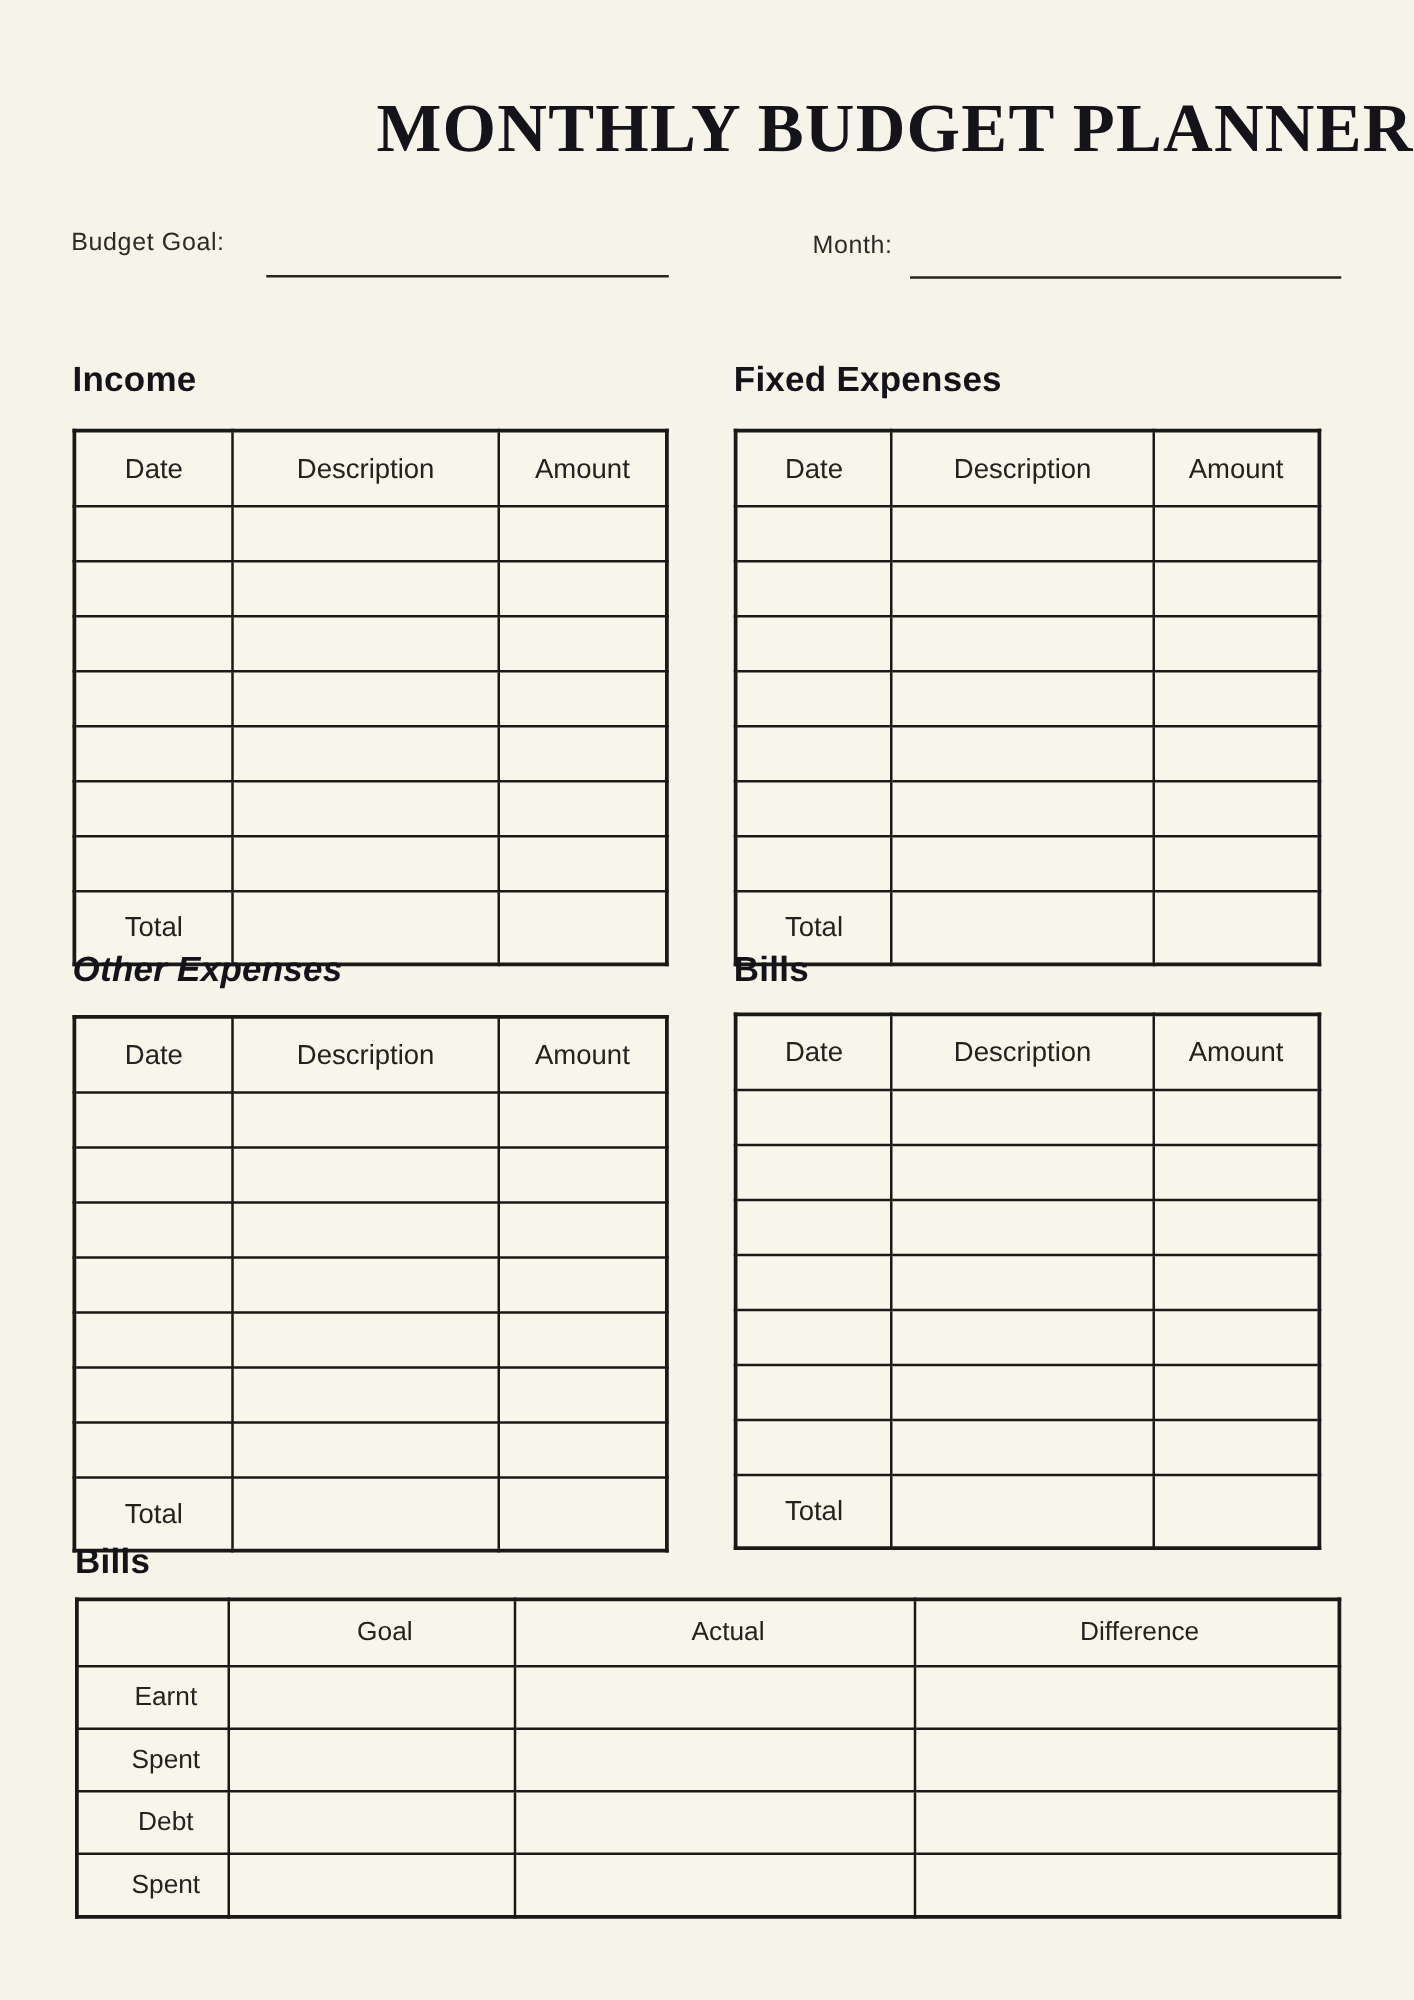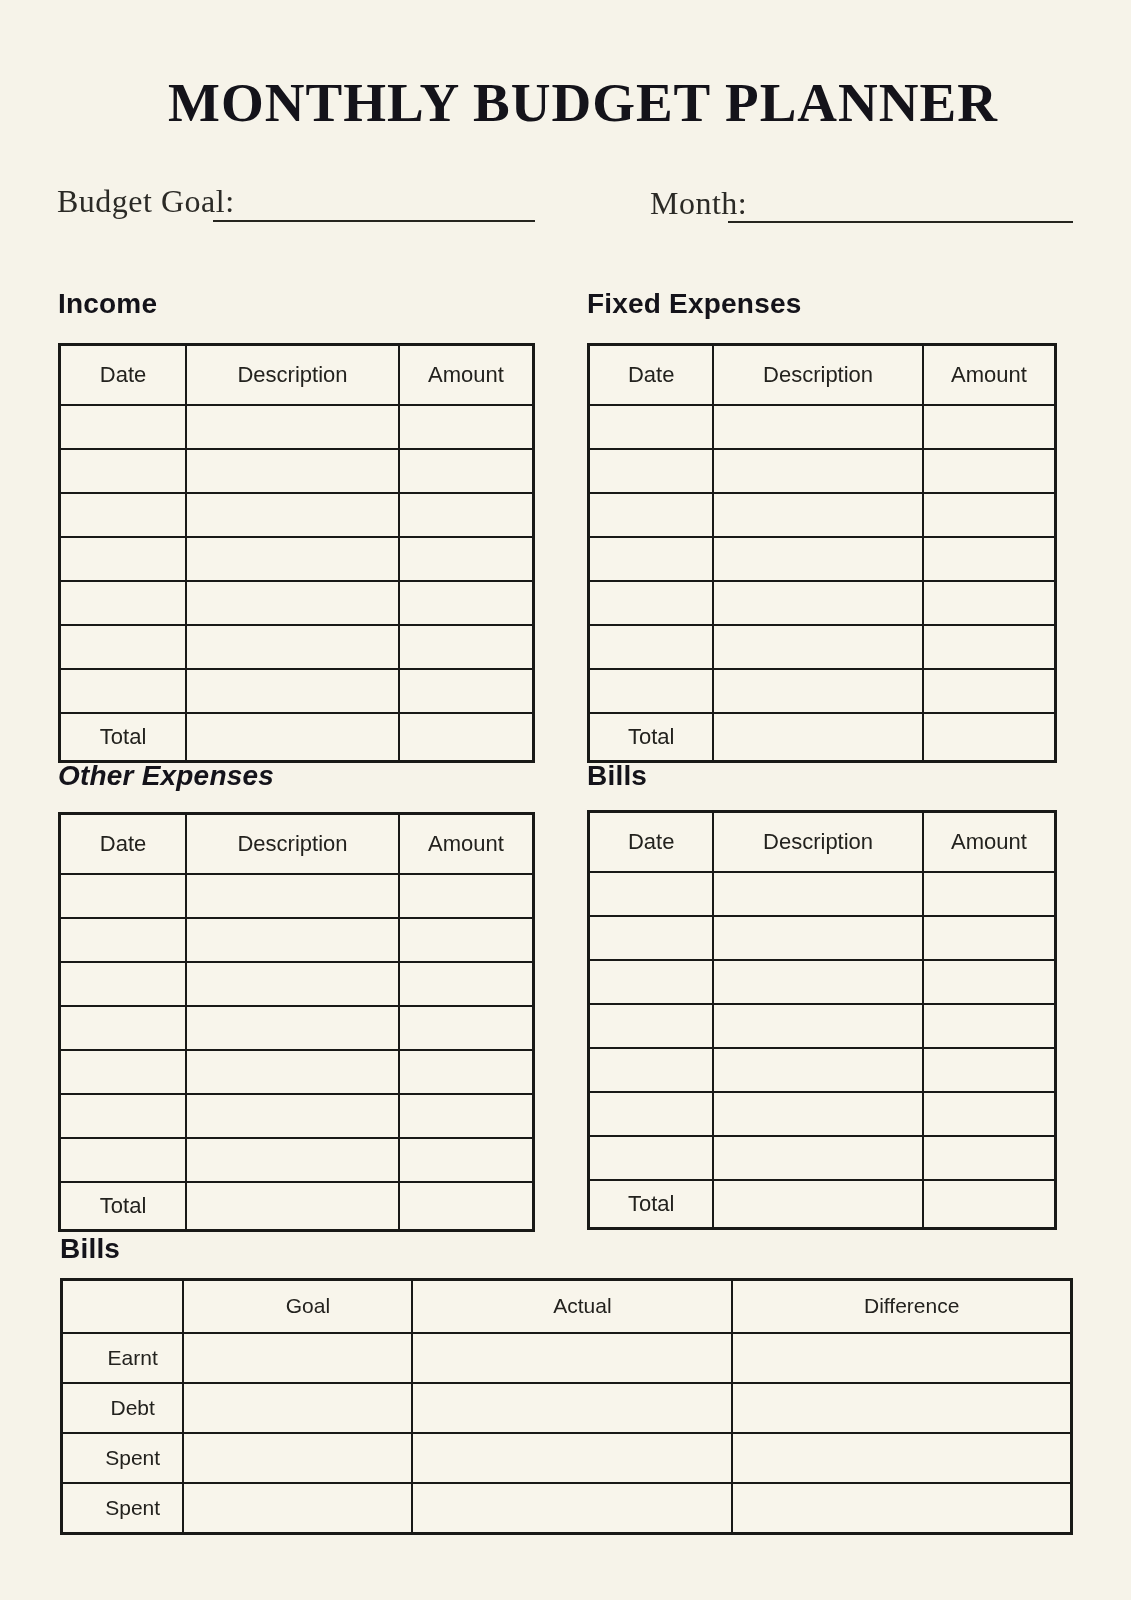--- a/index.html
+++ b/index.html
@@ -6,28 +6,28 @@
   .page {
     position:relative;
     width:1131px; height:1600px;
     background:#f6f3e9;
     font-family:"Liberation Sans", sans-serif;
     color:#21201c;
     overflow:hidden;
   }
   .title {
     position:absolute; left:0; right:0; top:74px;
-    margin:0; text-align:center;
+    margin:0; text-align:right;
     font-family:"Liberation Serif", serif;
     font-weight:700; font-size:55px; line-height:1.05;
     letter-spacing:1px; color:#14131a;padding-left:35px;
   }
   .field-label {
     position:absolute;
-    font-size:32px; font-weight:400; letter-spacing:0.5px; color:#2b2a26;font-family:Liberation Serif, serif;
+    font-size:20px; font-weight:400; letter-spacing:0.5px; color:#2b2a26;
   }
   .lbl-goal  { left:57px;  top:183px; }
   .lbl-month { left:650px; top:185px; }
   .field-line {
     position:absolute; height:2px; background:#26251f;
   }
   .line-goal  { left:213px; top:220px; width:322px; }
   .line-month { left:728px; top:221px; width:345px; }
 
   .sec-heading {
@@ -50,21 +50,21 @@
     border:2px solid #191917;
     padding:0; text-align:center; vertical-align:middle;
     font-weight:400; color:#23221e;
     overflow:hidden; white-space:nowrap;
   }
   table.tbl { border:3px solid #191917; }
 
   table.ledger th, table.ledger td { font-size:22px; }
   table.ledger thead tr { height:60px; }
   table.ledger tbody tr { height:44px; }
-  table.ledger tr.total-row { height:49px; }
+  table.ledger tr.total-row { height:59px; }
   table.ledger .c-date   { width:26.6%; }
   table.ledger .c-desc   { width:45.1%; }
   table.ledger .c-amount { width:28.3%; }
 
   #tbl-income { left:58px;  top:343px; width:477px; height:397px; }
   #tbl-fixed  { left:587px; top:343px; width:470px; height:397px; }
   #tbl-other  { left:58px;  top:812px; width:477px; height:400px; }
   #tbl-bills  { left:587px; top:810px; width:470px; height:400px; }
 
   #tbl-recap  { left:60px; top:1278px; width:1013px; height:257px; }
@@ -312,33 +312,33 @@
         </tr>
       </thead>
       <tbody>
         <tr>
           <th class="c-label">Earnt</th>
           <td class="c-goal"></td>
           <td class="c-actual"></td>
           <td class="c-diff"></td>
         </tr>
         <tr>
+          <th class="c-label">Spent</th>
+          <td class="c-goal"></td>
+          <td class="c-actual"></td>
+          <td class="c-diff"></td>
+        </tr>
+        <tr>
           <th class="c-label">Debt</th>
           <td class="c-goal"></td>
           <td class="c-actual"></td>
           <td class="c-diff"></td>
         </tr>
         <tr>
           <th class="c-label">Spent</th>
           <td class="c-goal"></td>
           <td class="c-actual"></td>
           <td class="c-diff"></td>
         </tr>
-        <tr>
-          <th class="c-label">Spent</th>
-          <td class="c-goal"></td>
-          <td class="c-actual"></td>
-          <td class="c-diff"></td>
-        </tr>
       </tbody>
     </table>
 
 </div>
 
 </body></html>

